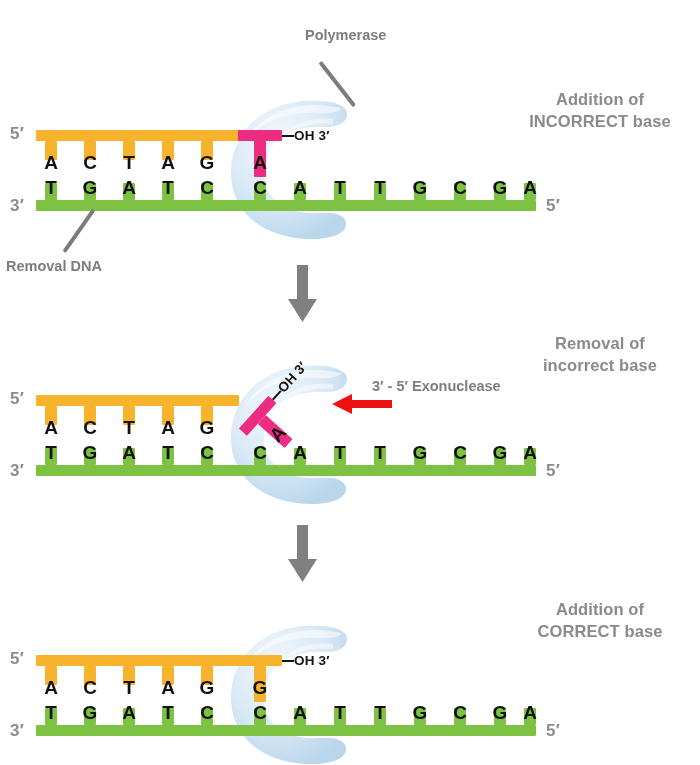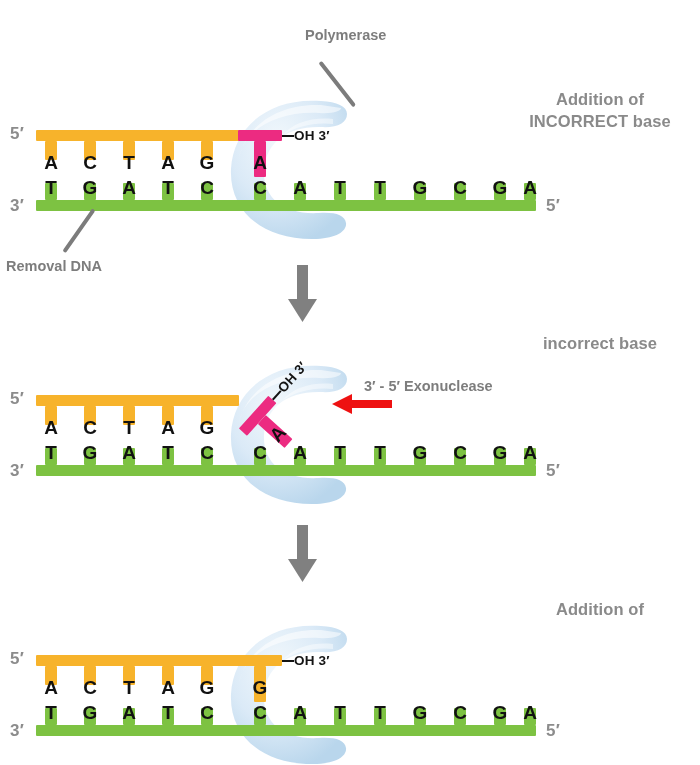--- a/index.html
+++ b/index.html
@@ -271,27 +271,28 @@
   <div class="stem bottom" style="left:494px; top:183px; height:17px;"></div>
   <div class="base" style="left:489px; top:178px;">G</div>
   <div class="stem bottom" style="left:524px; top:183px; height:17px;"></div>
   <div class="base" style="left:519px; top:178px;">A</div>
 
   <div class="endlabel" style="left:10px; top:124px;">5′</div>
   <div class="endlabel" style="left:10px; top:196px;">3′</div>
   <div class="endlabel" style="left:546px; top:196px;">5′</div>
 </div>
 
-<div class="callout" style="left:364px; top:378px;">3′ - 5′ Exonuclease</div>
+<div class="callout" style="left:372px; top:378px;">3′ - 5′ Exonuclease</div>
 <svg class="exo-arrow" style="left:330px; top:393px;" width="62" height="22" viewBox="0 0 62 22">
   <rect x="18" y="7" width="44" height="8" fill="#ee1111"></rect>
   <polygon points="22,1 22,21 2,11" fill="#ee1111"></polygon>
 </svg>
 
 <div class="step-caption" style="left:510px; top:332px;">
+  <div>Removal of</div>
   <div>incorrect base</div>
 </div>
 
 <svg class="down-arrow" style="left:285px; top:525px;" width="36" height="60" viewBox="0 0 36 60">
   <rect x="12" y="0" width="11" height="36" fill="#808080"></rect>
   <polygon points="3,34 32,34 17.5,57" fill="#808080"></polygon>
 </svg>
 
 <div class="panel" style="top:525px">
 
@@ -356,13 +357,14 @@
   <div class="stem bottom" style="left:524px; top:183px; height:17px;"></div>
   <div class="base" style="left:519px; top:178px;">A</div>
 
   <div class="endlabel" style="left:10px; top:124px;">5′</div>
   <div class="endlabel" style="left:10px; top:196px;">3′</div>
   <div class="endlabel" style="left:546px; top:196px;">5′</div>
 </div>
 
 <div class="step-caption" style="left:510px; top:598px;">
   <div>Addition of</div>
+  <div>CORRECT base</div>
 </div>
 
 </body></html>

